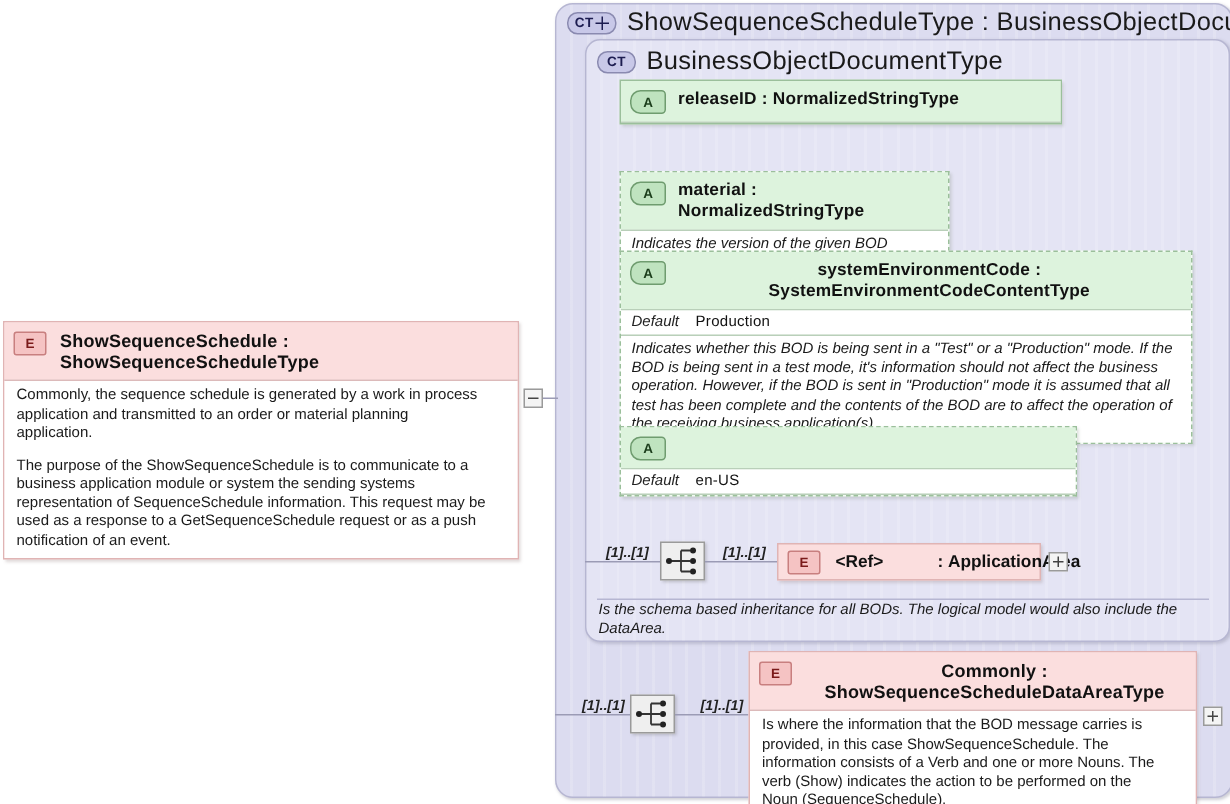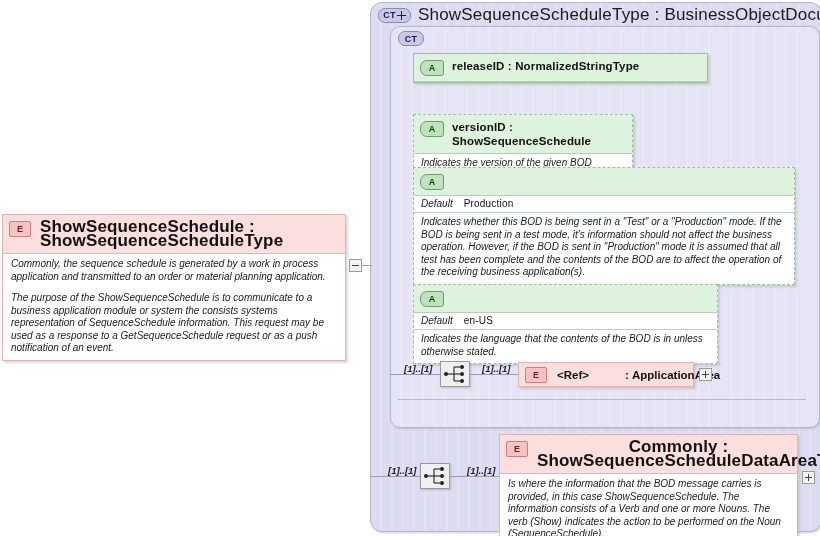--- a/index.html
+++ b/index.html
@@ -204,33 +204,32 @@
     border-radius: 2px;
     color: #7a1a1a;
     font-size: 9px;
     font-weight: bold;
     display: inline-flex;
     align-items: center;
     justify-content: center;
     margin-top: 1px;
   }
   .elem-title {
-    font-size: 17px;
+    font-size: 12px;
     font-weight: bold;
     color: #111;
     line-height: 14px;
     letter-spacing: .15px;
   }
   .elem-title.centered { width: 100%; text-align: center; }
   .elem-sep { height: 1px; background: #dcbaba; }
   .elem-doc {
-    padding: 4px 8px 5px 8px;
+    padding: 4px 20px 5px 8px;
     background: #ffffff;
     font-size: 10px;
-    font-style: italic;
     line-height: 12.5px;
     color: #1a1a1a;
   }
   .elem-doc p { margin: 0 0 9px 0; }
   .elem-doc p:last-child { margin-bottom: 0; }
 
   
   .ref-box {
     position: absolute;
     background: #fbdede;
@@ -334,63 +333,64 @@
     </span>
     <span class="title">ShowSequenceScheduleType : BusinessObjectDocumentType</span>
   </div>
 
   <div class="ct-inner">
     <div class="stripes"></div>
   </div>
 
   <div class="ct-header" style="left:398px; top:31px;">
     <span class="badge badge-ct">CT</span>
+    <span class="title">BusinessObjectDocumentType</span>
   </div>
 
   <div class="attr-box solid" style="left:413px; top:53px; width:295px;">
     <div class="attr-head">
       <span class="badge-a">A</span>
       <span class="attr-title">releaseID : NormalizedStringType</span>
     </div>
     <div class="attr-sep"></div>
   </div>
 
   <div class="attr-box dashed" style="left:413px; top:114px; width:220px;">
     <div class="attr-head">
       <span class="badge-a">A</span>
-      <span class="attr-title">versionID : ShowSequenceSchedule</span>
+      <span class="attr-title">material : NormalizedStringType</span>
     </div>
     <div class="attr-sep"></div>
     <div class="attr-doc">Indicates the version of the given BOD defintion.</div>
   </div>
 
   <div class="attr-box dashed" style="left:413px; top:167px; width:382px;">
     <div class="attr-head">
       <span class="badge-a">A</span>
+      <span class="attr-title centered">systemEnvironmentCode : SystemEnvironmentCodeContentType</span>
     </div>
     <div class="attr-sep"></div>
     <div class="attr-default">
       <span class="lbl">Default</span>
       <span class="val">Production</span>
     </div>
     <div class="attr-sep"></div>
     <div class="attr-doc">Indicates whether this BOD is being sent in a "Test" or a "Production" mode. If the BOD is being sent in a test mode, it's information should not affect the business operation. However, if the BOD is sent in "Production" mode it is assumed that all test has been complete and the contents of the BOD are to affect the operation of the receiving business application(s).</div>
   </div>
 
   <div class="attr-box dashed" style="left:413px; top:284px; width:305px;">
     <div class="attr-head">
       <span class="badge-a">A</span>
     </div>
     <div class="attr-sep"></div>
     <div class="attr-default">
       <span class="lbl">Default</span>
       <span class="val">en-US</span>
     </div>
     <div class="attr-sep"></div>
-    <div class="attr-doc">Indicates the language that the contents of the BOD is in unless otherwise stated.</div>
   </div>
 
   <div class="hline" style="left:390px; top:374px; width:50px;"></div>
   <div class="occ" style="left:404px; top:363px;">[1]..[1]</div>
 
   <div class="seq-icon" style="left:440px; top:361px;">
     <svg width="28" height="24" viewBox="0 0 28 24">
       <line x1="5" y1="12" x2="13" y2="12" stroke="#333" stroke-width="1.2"></line>
       <line x1="13" y1="5" x2="13" y2="19" stroke="#333" stroke-width="1.2"></line>
       <line x1="13" y1="5" x2="19" y2="5" stroke="#333" stroke-width="1.2"></line>
@@ -407,20 +407,21 @@
   <div class="occ" style="left:482px; top:363px;">[1]..[1]</div>
 
   <div class="ref-box" style="left:518px; top:362px; width:176px; height:25px;">
     <span class="badge-e">E</span>
     <span class="ref-name">&lt;Ref&gt;</span>
     <span class="ref-type"><span>:</span>&nbsp;<span>ApplicationArea</span></span>
   </div>
   <div class="toggle plus" style="left:699px; top:368px;"></div>
 
   <div class="ct-note-sep" style="left:398px; top:399px; width:408px;"></div>
+  <div class="ct-note" style="left:399px; top:401px; width:400px;">Is the schema based inheritance for all BODs. The logical model would also include the DataArea.</div>
 
   <div class="hline" style="left:370px; top:476px; width:50px;"></div>
   <div class="occ" style="left:388px; top:465px;">[1]..[1]</div>
 
   <div class="seq-icon" style="left:420px; top:463px;">
     <svg width="28" height="24" viewBox="0 0 28 24">
       <line x1="5" y1="12" x2="13" y2="12" stroke="#333" stroke-width="1.2"></line>
       <line x1="13" y1="5" x2="13" y2="19" stroke="#333" stroke-width="1.2"></line>
       <line x1="13" y1="5" x2="19" y2="5" stroke="#333" stroke-width="1.2"></line>
       <line x1="13" y1="12" x2="19" y2="12" stroke="#333" stroke-width="1.2"></line>
@@ -448,20 +449,20 @@
   <div class="toggle plus" style="left:802px; top:471px;"></div>
 
   <div class="elem-box" style="left:2px; top:214px; width:344px;">
     <div class="elem-head">
       <span class="badge-e">E</span>
       <span class="elem-title">ShowSequenceSchedule : ShowSequenceScheduleType</span>
     </div>
     <div class="elem-sep"></div>
     <div class="elem-doc">
       <p>Commonly, the sequence schedule is generated by a work in process application and transmitted to an order or material planning application.</p>
-      <p>The purpose of the ShowSequenceSchedule is to communicate to a business application module or system the consists systems representation of SequenceSchedule information.  This request may be used as a response to a GetSequenceSchedule request or as a push notification of an event.</p>
+      <p>The purpose of the ShowSequenceSchedule is to communicate to a business application module or system the sending systems representation of SequenceSchedule information.  This request may be used as a response to a GetSequenceSchedule request or as a push notification of an event.</p>
     </div>
   </div>
 
   <div class="toggle" style="left:349px; top:259px;"></div>
   <div class="hline" style="left:362px; top:265px; width:10px;"></div>
 
 </div>
 
 </body></html>

